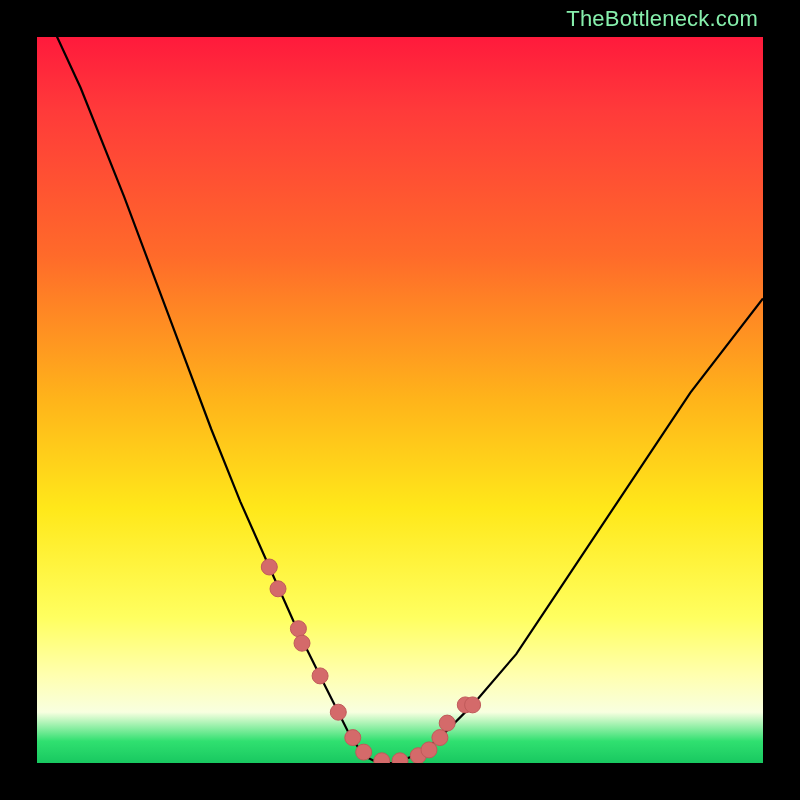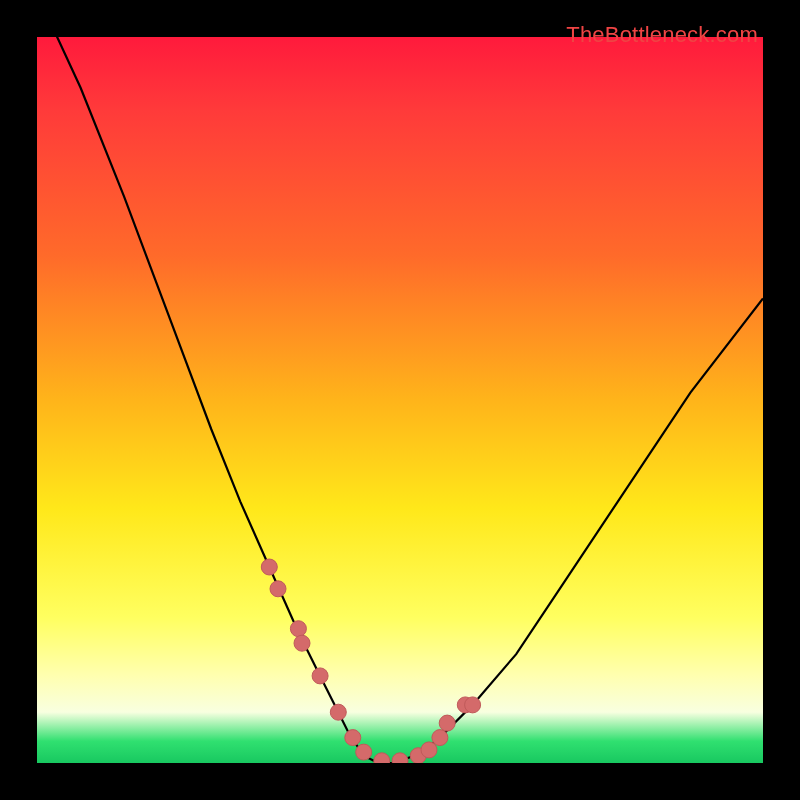--- a/index.html
+++ b/index.html
@@ -37,25 +37,24 @@
       #ffffb0 88%,
       #f8ffe0 93%,
       #30e070 97%,
       #18c860 100%
     );
   }
   .attribution {
     position: absolute;
     top: 6px;
     right: 42px;
-    color: #ef4444;
+    color: #86efac;
     font-size: 22px;
     font-weight: 500;
     letter-spacing: 0.2px;
-    margin-top: 16px;
   }
   svg.overlay {
     position: absolute;
     left: 37px;
     top: 37px;
     width: 726px;
     height: 726px;
     pointer-events: none;
   }
 </style>

